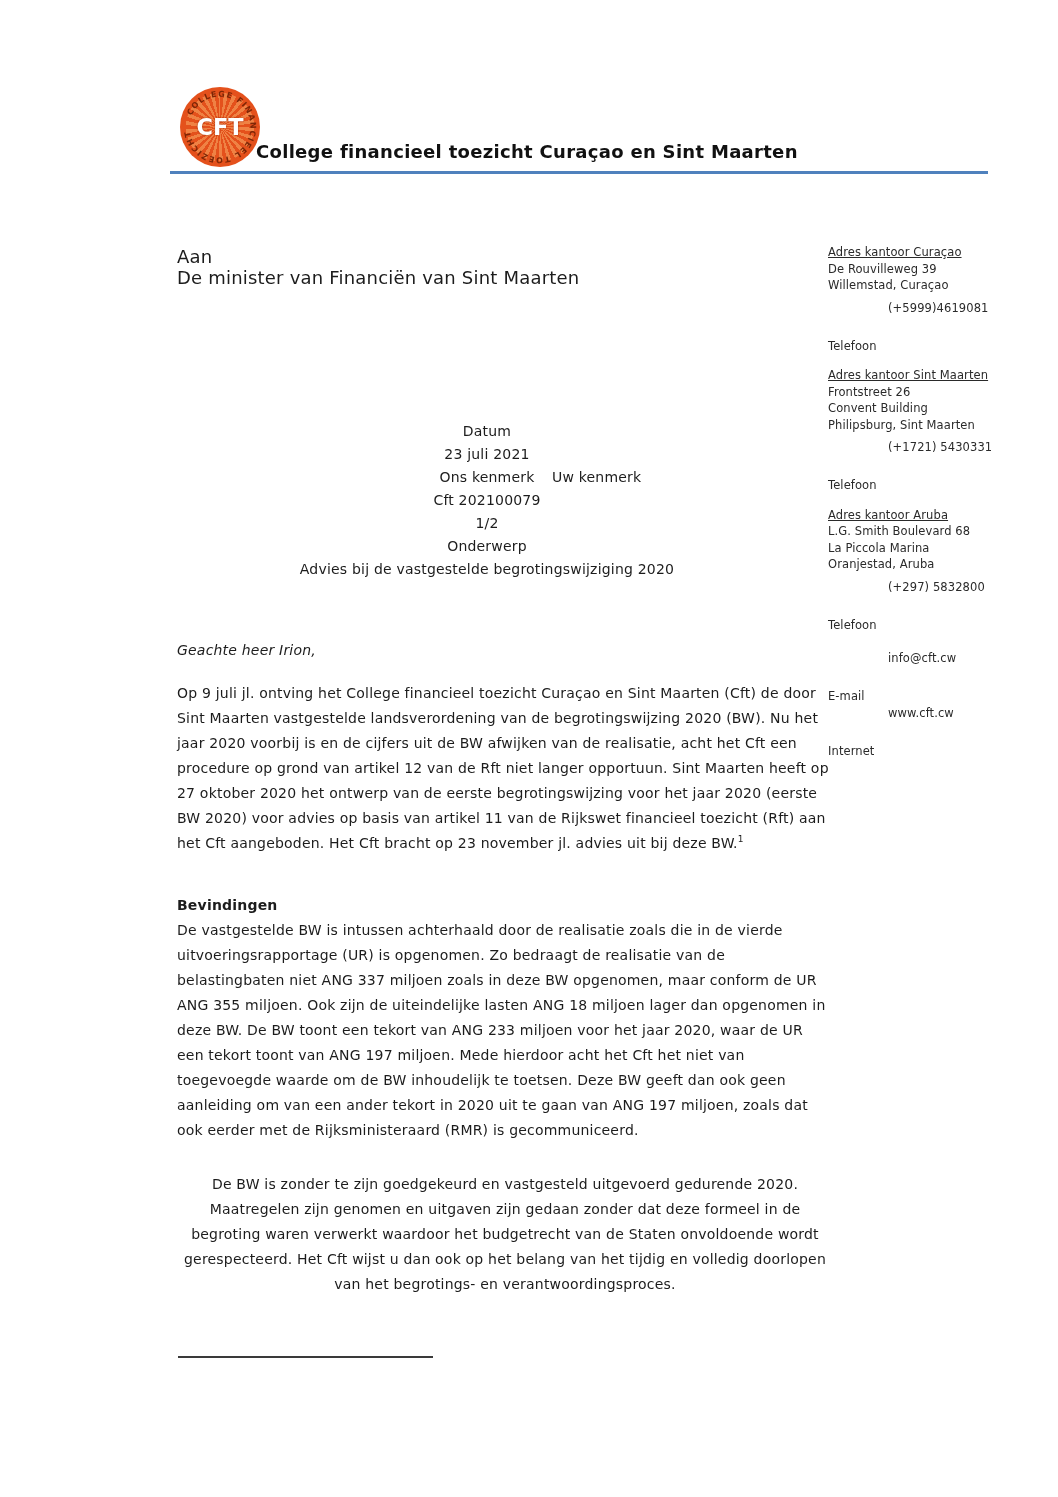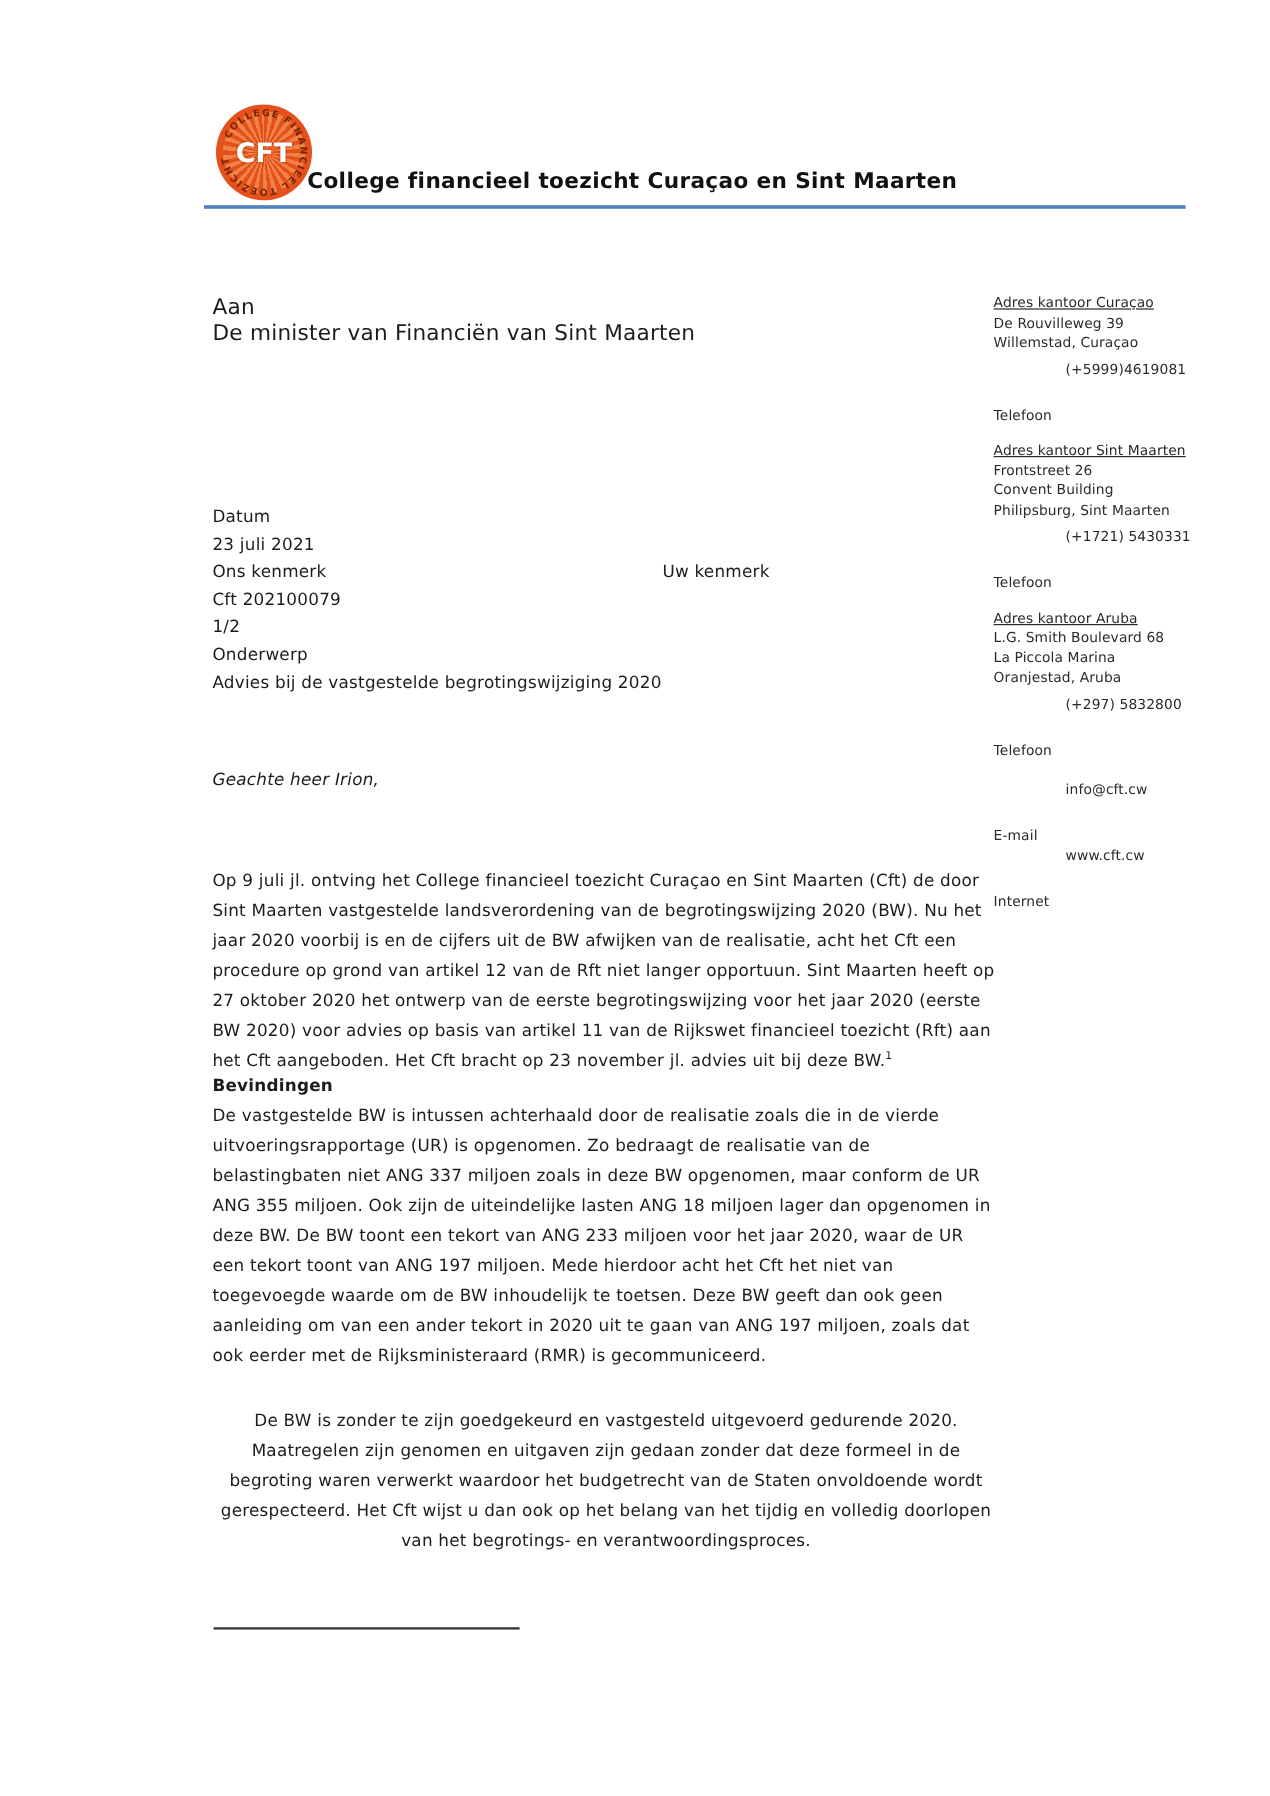--- a/index.html
+++ b/index.html
@@ -51,20 +51,21 @@
     letter-spacing: 0.2px;
   }
 
   
   .meta {
     position: absolute;
     left: 177px; top: 420px;
     width: 620px;
     font-size: 14px;
     letter-spacing: 0.2px;
+    text-align: center;
   }
   .meta-row { position: relative; height: 23px; line-height: 23px; white-space: nowrap; }
   .meta-col2 { position: absolute; left: 375px; top: 0; }
 
   
   .sidebar {
     position: absolute;
     left: 828px; top: 244px;
     width: 200px;
     font-size: 11.5px;
@@ -83,21 +84,21 @@
   .body-text {
     position: absolute;
     left: 177px;
     width: 656px;
     font-size: 14px;
     line-height: 25px;
     letter-spacing: 0.2px;
     color: #1c1c1c;
   }
   .salutation { top: 638px; font-style: italic; }
-  .para1 { top: 722px; }
+  .para1 { top: 681px; }
   .section-heading { top: 893px; font-weight: bold; }
   .para2 { top: 918px; }
   .para3 { top: 1172px; text-align: center; }
   .para1 sup, .footnote sup { font-size: 9px; vertical-align: super; line-height: 0; }
 
   
   .footnote-rule {
     position: absolute;
     left: 178px; top: 1356px;
     width: 255px; height: 2px;

